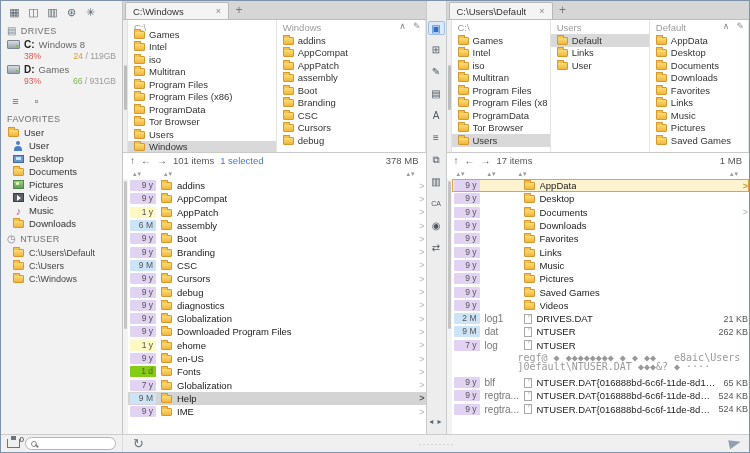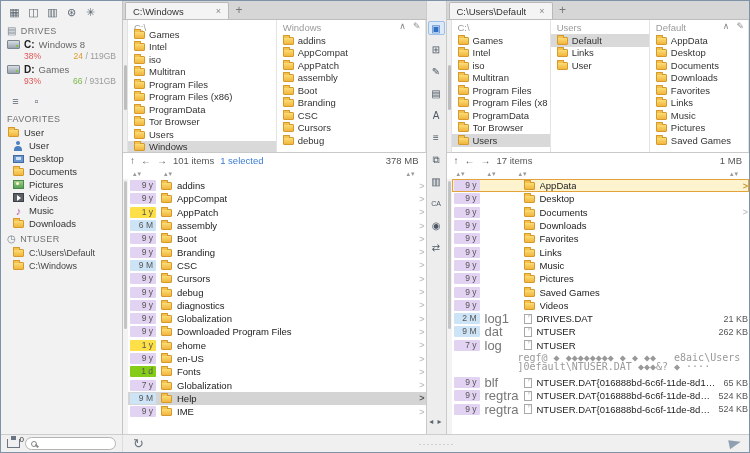--- a/index.html
+++ b/index.html
@@ -76,24 +76,24 @@
 .sortpair.right{margin-left:auto}
 .filelist{flex:1;min-height:0;display:flex;overflow:hidden}
 .flscroll{width:5px;background:#f3f3f3;position:relative;flex:0 0 auto}
 .flscroll .thumb{position:absolute;top:2px;left:1px;width:3px;height:58%;background:#c4c4c4;border-radius:2px}
 .filelist-rows{flex:1;min-width:0;overflow:hidden}
 .frow{height:13.3px;display:flex;align-items:center;gap:5px;padding:0 1px 0 2px;white-space:nowrap}
 .frow.fsel{background:#d4d4d4}
 .frow.hot{background:#fdf3cf;outline:1px solid #e2a23c;outline-offset:-1px}
 .age{flex:0 0 26px;text-align:right;font-size:8.5px;color:#555;padding-right:3px;border-radius:1px;line-height:11px}
 .age-y{background:#e2d3f2}
-.age-y1{background:#fde047}
+.age-y1{background:#fef9c3}
 .age-m{background:#cde4f6}
 .age-d{background:#84cc16}
-.ext{flex:0 0 34px;font-size:13px;color:#777;overflow:hidden}
+.ext{flex:0 0 34px;font-size:10px;color:#777;overflow:hidden}
 .ficon{width:8px;height:10px;background:#fff;border:1px solid #a8a8a8;flex:0 0 auto;position:relative}
 .ficon:after{content:"";position:absolute;top:0;right:0;border-left:3px solid #d8d8d8;border-bottom:3px solid transparent}
 .fname{overflow:hidden;text-overflow:ellipsis;font-size:9.5px;color:#222}
 .fsize{margin-left:auto;color:#555;font-size:9px}
 .chev{margin-left:auto;color:#c4c4c4;font-size:9px;font-weight:bold}
 .frow.fsel .chev{color:#555}
 .frow.hot .chev{color:#c9962e}
 .preview{padding:1px 4px 2px 66px;font-family:"DejaVu Sans Mono",monospace;font-size:10px;color:#999;line-height:9px;white-space:pre;height:24px;overflow:hidden}
 
 .ctoolbar{width:21px;flex:0 0 auto;background:#ededed;border-left:1px solid #c9c9c9;border-right:1px solid #c9c9c9;display:flex;flex-direction:column;align-items:center;padding-top:20px;gap:8px;position:relative}
@@ -199,20 +199,24 @@
         <span class="sec-ic">◷</span>
         <span>NTUSER</span>
       </div>
       <div id="hist-list">
           <div class="tree-item hist">
             <span class="fold"></span>
             <span class="flabel">C:\Users\Default</span>
           </div>
           <div class="tree-item hist">
             <span class="fold"></span>
+            <span class="flabel">C:\Users</span>
+          </div>
+          <div class="tree-item hist">
+            <span class="fold"></span>
             <span class="flabel">C:\Windows</span>
           </div>
         </div>
     </aside>
 
     <section class="pane">
       <div class="tabbar">
         <div class="tab">
           <span class="tab-label">C:\Windows</span>
           <span class="tab-close">×</span>

